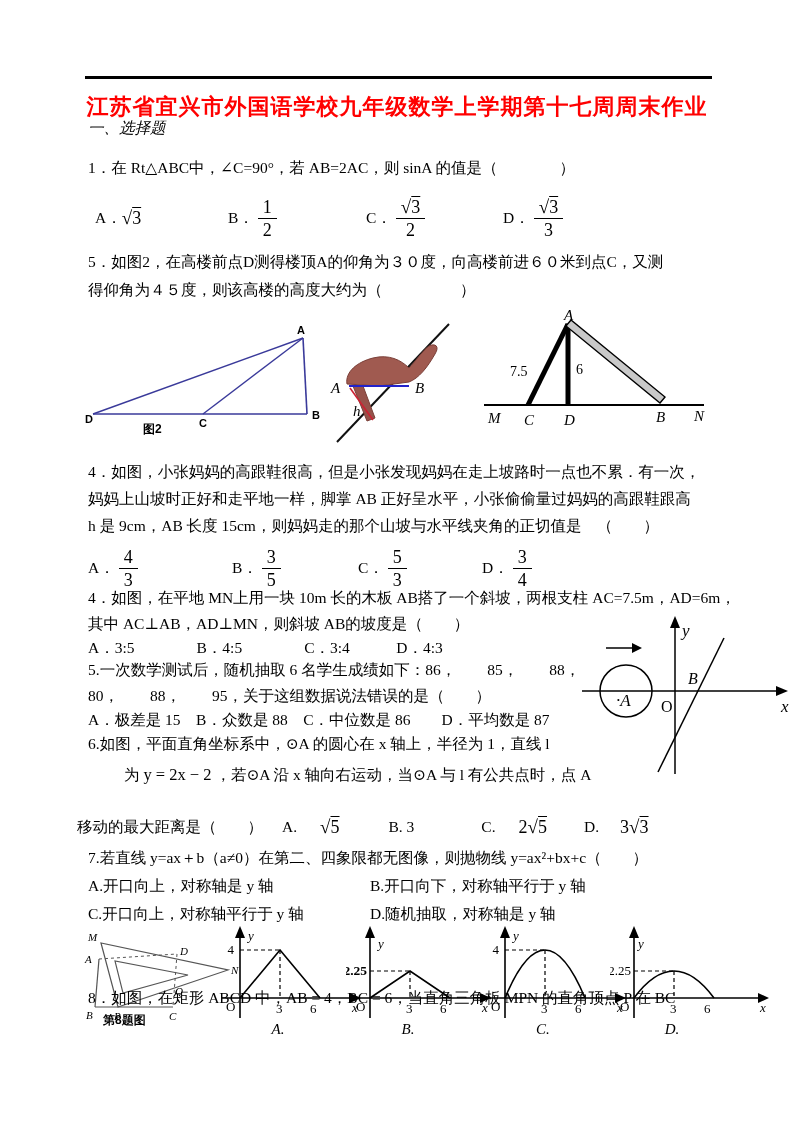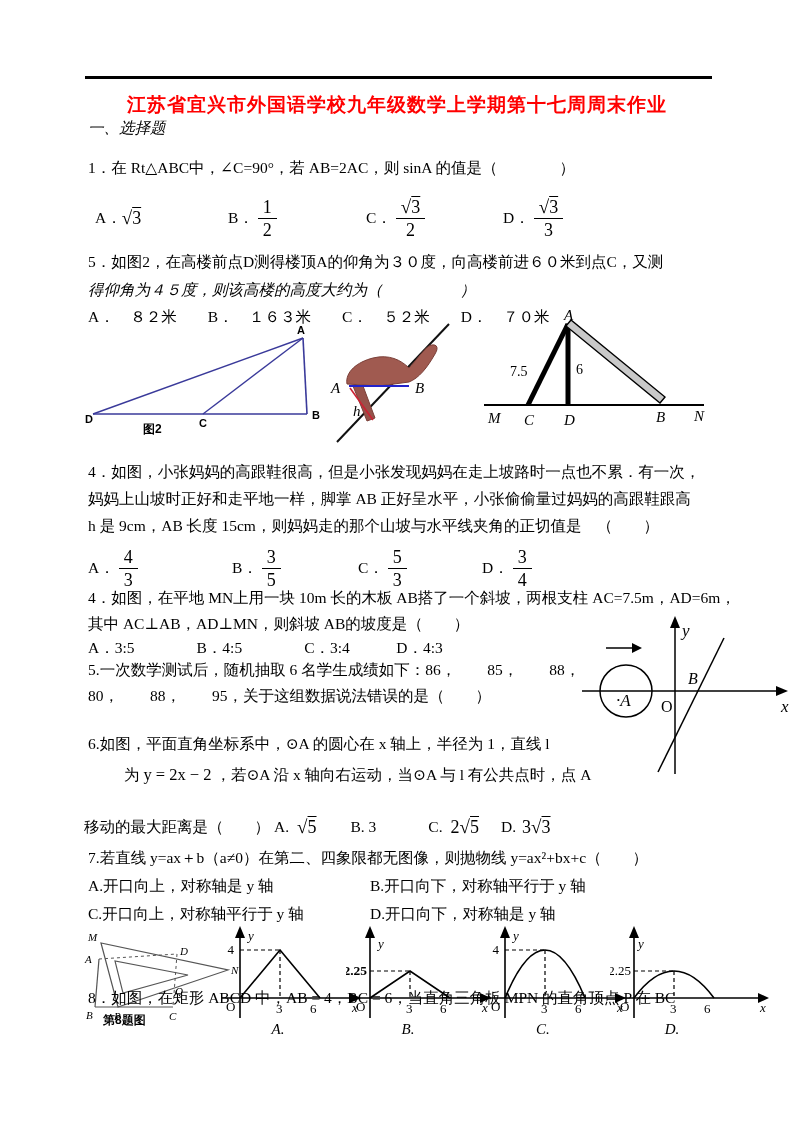--- a/index.html
+++ b/index.html
@@ -2,21 +2,21 @@
 <html><head>
 <meta charset="utf-8">
 <style>
   html,body{margin:0;padding:0;background:#888;}
   .page{position:relative;width:794px;height:1122px;background:#fff;overflow:hidden;
         font-family:"Liberation Serif","DejaVu Serif",serif;color:#000;}
   .abs{position:absolute;}
   .t{font-size:15.5px;line-height:1.3;white-space:nowrap;}
   .rule{background:#000;height:3px;}
   .title{width:794px;text-align:center;font-family:"Liberation Sans","DejaVu Sans",sans-serif;
-         font-weight:bold;font-size:19px;color:#ff0000;letter-spacing:1px;}
+         font-weight:bold;font-size:22px;color:#ff0000;letter-spacing:1px;}
   .it{}
   .optrow{display:flex;align-items:center;height:52px;}
   .opt{display:flex;align-items:center;}
   .frac{display:inline-flex;flex-direction:column;align-items:center;line-height:1;font-size:18px;margin-left:4px;}
   .frac .num{border-bottom:1.5px solid #000;padding:0 5px 2px 5px;}
   .frac .den{padding-top:2px;}
   .sqrt{font-size:18px;}
   .sqrt .sign{font-size:19px;}
   .sqrt .rad{text-decoration:overline;}
   .figcap{font-weight:bold;font-size:12px;font-family:"Liberation Sans","DejaVu Sans",sans-serif;}
@@ -65,22 +65,21 @@
     <div class="abs opt" style="left:503px;">
       <span class="t">D．</span>
       <span class="frac">
           <span class="num"><span class="sqrt"><span class="sign">√</span><span class="rad">3</span></span></span>
           <span class="den">3</span>
         </span>
     </div>
   </div>
 
   <div class="abs t" style="left:88px;top:252px;">5．如图2，在高楼前点D测得楼顶A的仰角为３０度，向高楼前进６０米到点C，又测</div>
-  <div class="abs t" style="left:88px;top:280px;font-style:italic;">得仰角为４５度，则该高楼的高度大约为（　　　　　）</div>
-  <div class="abs t" style="left:88px;top:307px;">A．　８２米　　B．　１６３米　　C．　５２米　　D．　７０米</div>
+  <div class="abs t" style="left:88px;top:280px;">得仰角为４５度，则该高楼的高度大约为（　　　　　）</div>
 
   <svg class="abs" style="left:85px;top:322px;" width="235" height="115" viewBox="0 0 235 115">
     <line x1="8" y1="92" x2="222" y2="92" stroke="#3a3a9a" stroke-width="1.6"></line>
     <line x1="8" y1="92" x2="218" y2="16" stroke="#3a3a9a" stroke-width="1.4"></line>
     <line x1="118" y1="92" x2="218" y2="16" stroke="#3a3a9a" stroke-width="1.4"></line>
     <line x1="222" y1="92" x2="218" y2="16" stroke="#3a3a9a" stroke-width="1.6"></line>
     <text x="212" y="12" class="small-bold">A</text>
     <text x="227" y="97" class="small-bold">B</text>
     <text x="0" y="101" class="small-bold">D</text>
     <text x="114" y="105" class="small-bold">C</text>
@@ -146,20 +145,21 @@
         </span>
     </div>
   </div>
 
   <div class="abs t" style="left:88px;top:588px;">4．如图，在平地 MN上用一块 10m 长的木板 AB搭了一个斜坡，两根支柱 AC=7.5m，AD=6m，</div>
   <div class="abs t" style="left:88px;top:614px;">其中 AC⊥AB，AD⊥MN，则斜坡 AB的坡度是（　　）</div>
   <div class="abs t" style="left:88px;top:638px;">A．3:5　　　　B．4:5　　　　C．3:4　　　D．4:3</div>
 
   <div class="abs t" style="left:88px;top:660px;">5.一次数学测试后，随机抽取 6 名学生成绩如下：86，　　85，　　88，</div>
   <div class="abs t" style="left:88px;top:686px;">80，　　88，　　95，关于这组数据说法错误的是（　　）</div>
+  <div class="abs t" style="left:88px;top:710px;">A．极差是 15　B．众数是 88　C．中位数是 86　　D．平均数是 87</div>
 
   <svg class="abs" style="left:578px;top:612px;" width="216" height="185" viewBox="0 0 216 185">
     <line x1="4" y1="79" x2="198" y2="79" stroke="#000" stroke-width="1.5"></line>
     <polygon points="198,74 198,84 210,79" fill="#000"></polygon>
     <line x1="97" y1="14" x2="97" y2="162" stroke="#000" stroke-width="1.5"></line>
     <polygon points="92,16 102,16 97,4" fill="#000"></polygon>
     <circle cx="48" cy="79" r="26" fill="none" stroke="#000" stroke-width="1.5"></circle>
     <line x1="28" y1="36" x2="54" y2="36" stroke="#000" stroke-width="1.5"></line>
     <polygon points="54,31 54,41 64,36" fill="#000"></polygon>
     <line x1="80" y1="160" x2="146" y2="26" stroke="#000" stroke-width="1.5"></line>
@@ -169,36 +169,36 @@
     <text x="38" y="94" class="svglab" style="font-size:17px">·A</text>
     <text x="110" y="72" class="svglab" style="font-size:16px">B</text>
   </svg>
 
   <div class="abs t" style="left:88px;top:734px;">
     <span>6.如图，平面直角坐标系中，⊙A 的圆心在 </span><span class="it">x</span><span> 轴上，半径为 1，直线 </span><span class="it">l</span>
   </div>
   <div class="abs t" style="left:88px;top:764px;margin-left:36px;">
     <span>为 </span><span class="it" style="font-size:16.5px">y = 2x − 2</span><span> ，若⊙A 沿 x 轴向右运动，当⊙A 与 l 有公共点时，点 A</span>
   </div>
-  <div class="abs opt" style="left:84px;top:810px;height:34px;">
+  <div class="abs opt" style="left:77px;top:810px;height:34px;gap:15px;">
     <span class="t">移动的最大距离是（　　）</span>
     <span class="t" style="margin-left:4px">A.</span>
     <span class="sqrt" style="margin-left:8px"><span class="sign">√</span><span class="rad">5</span></span>
     <span class="t" style="margin-left:34px">B. 3</span>
     <span class="t" style="margin-left:52px">C.</span>
     <span class="sqrt" style="margin-left:8px"><span>2</span><span class="sign">√</span><span class="rad">5</span></span>
     <span class="t" style="margin-left:22px">D.</span>
     <span class="sqrt" style="margin-left:6px"><span>3</span><span class="sign">√</span><span class="rad">3</span></span>
   </div>
 
   <div class="abs t" style="left:88px;top:848px;">7.若直线 y=ax＋b（a≠0）在第二、四象限都无图像，则抛物线 y=ax²+bx+c（　　）</div>
   <div class="abs t" style="left:88px;top:876px;">A.开口向上，对称轴是 y 轴</div>
   <div class="abs t" style="left:370px;top:876px;">B.开口向下，对称轴平行于 y 轴</div>
   <div class="abs t" style="left:88px;top:904px;">C.开口向上，对称轴平行于 y 轴</div>
-  <div class="abs t" style="left:370px;top:904px;">D.开口向下，对称轴是 y 轴</div>
+  <div class="abs t" style="left:370px;top:904px;">D.随机抽取，对称轴是 y 轴</div>
 
   <svg class="abs" style="left:83px;top:930px;" width="158" height="95" viewBox="0 0 158 95">
     <line x1="12" y1="77" x2="90" y2="77" stroke="#555" stroke-width="1.2"></line>
     <line x1="16" y1="29" x2="12" y2="77" stroke="#555" stroke-width="1.2"></line>
     <line x1="16" y1="29" x2="94" y2="24" stroke="#555" stroke-width="1" stroke-dasharray="3,3"></line>
     <line x1="94" y1="24" x2="90" y2="77" stroke="#555" stroke-width="1" stroke-dasharray="3,3"></line>
     <polygon points="18,13 35,77 145,40" fill="none" stroke="#555" stroke-width="1.2"></polygon>
     <polygon points="32,31 40,63 105,45" fill="none" stroke="#555" stroke-width="1.1"></polygon>
     <text x="5" y="11" class="svglab" style="font-size:11px">M</text>
     <text x="2" y="33" class="svglab" style="font-size:11px">A</text>

